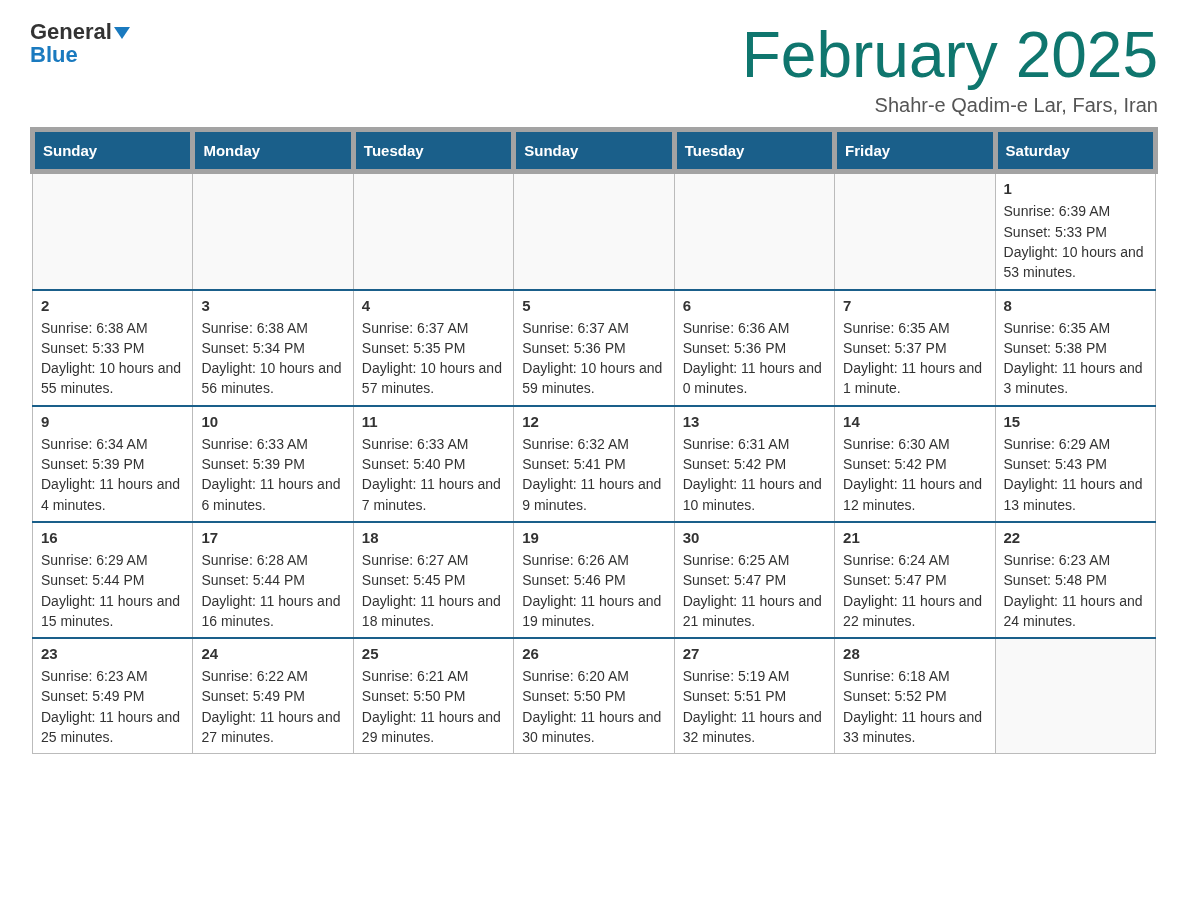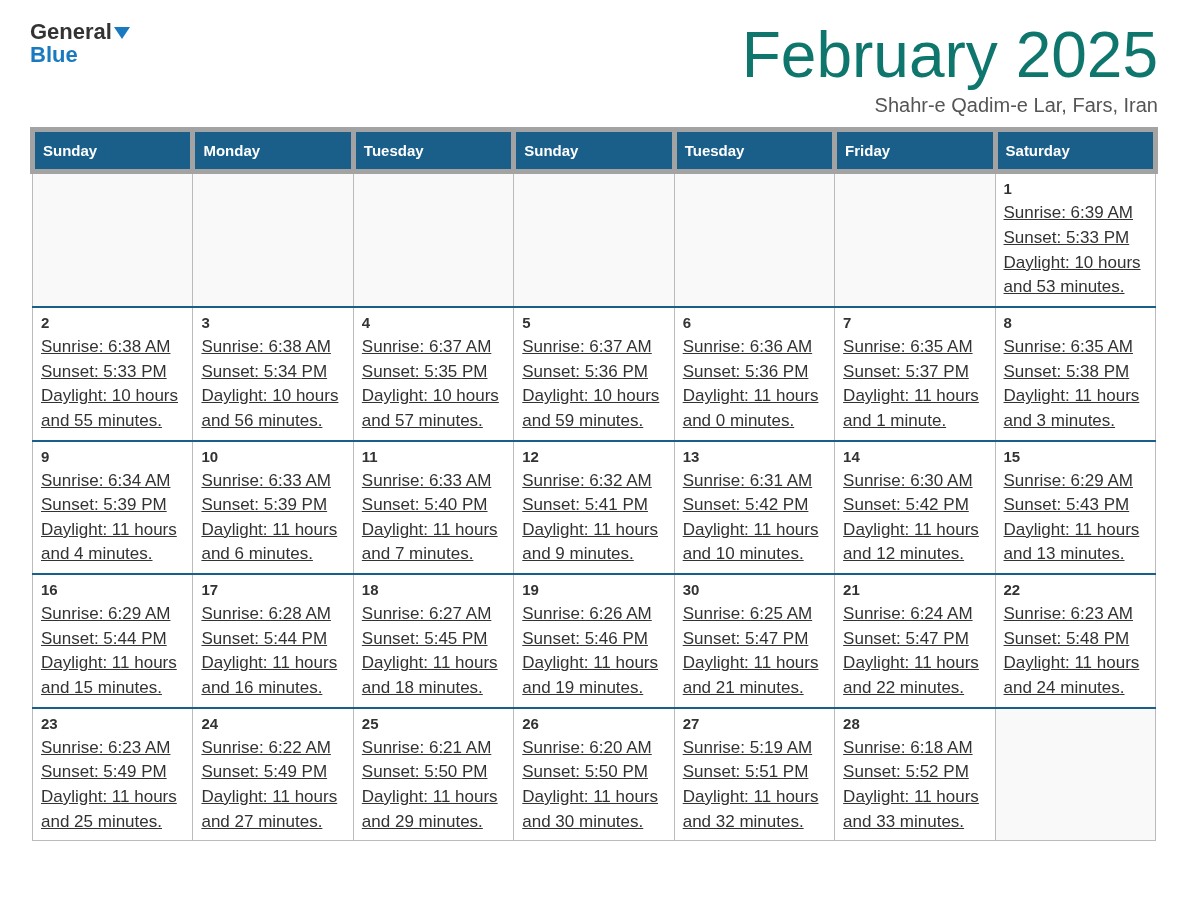--- a/index.html
+++ b/index.html
@@ -87,24 +87,23 @@
     .calendar tbody tr td {
       border-top: 2px solid #1a5f8a;
     }
     .day-number {
       font-size: 15px;
       font-weight: bold;
       color: #333;
       margin-bottom: 4px;
     }
     .day-info {
-      font-size: 17px;
+      font-size: 14px;
       color: #333;
       line-height: 1.45;
-      text-decoration: underline;
     }
     .empty-cell {
       background: #f9f9f9;
     }
   </style>
 </head>
 <body>
 
 <div class="header">
   <div class="logo-area">

